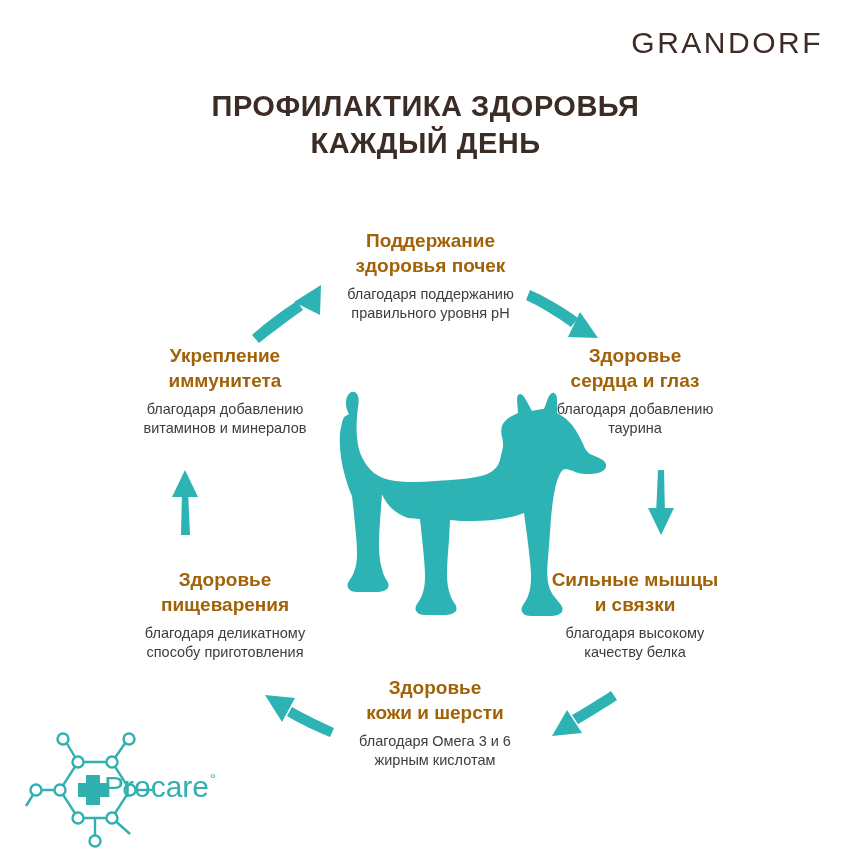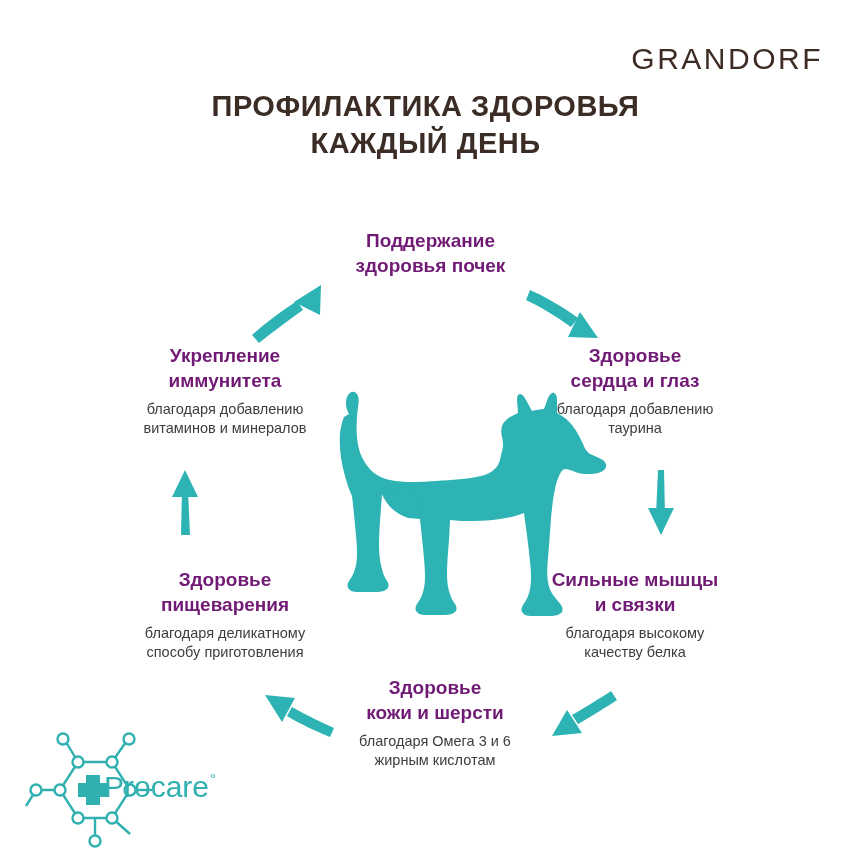--- a/index.html
+++ b/index.html
@@ -16,21 +16,21 @@
     width: 851px;
     height: 860px;
     background: #ffffff;
     overflow: hidden;
   }
 
   
   .brand {
     position: absolute;
     right: 28px;
-    top: 42px;
+    top: 26px;
     font-size: 30px;
     letter-spacing: 2.5px;
     font-weight: 500;
     color: #3d2b24;
     font-family: "Liberation Sans", "DejaVu Sans", sans-serif;
   }
 
   
   .main-title {
     position: absolute;
@@ -48,21 +48,21 @@
 
   
   .node {
     position: absolute;
     text-align: center;
   }
   .node .n-title {
     font-size: 19px;
     font-weight: bold;
     line-height: 1.33;
-    color: #701a75;
+    color: #a16207;
     margin: 0 0 6px 0;
   }
   .node .n-sub {
     font-size: 14.5px;
     line-height: 1.36;
     color: #3d3d3d;
     margin: 0;
   }
 
   #node-kidney   { left: 278px; top: 228px; width: 305px; }
@@ -302,20 +302,24 @@
 
   <div class="procare-word">
     <span class="pro">Pro</span><span class="care">care</span><span class="deg">°</span>
   </div>
 
   <div class="node" id="node-kidney">
     <p class="n-title">
       <span>Поддержание</span><br>
       <span>здоровья почек</span>
     </p>
+    <p class="n-sub">
+      <span>благодаря поддержанию</span><br>
+      <span>правильного уровня pH</span>
+    </p>
   </div>
 
   <div class="node" id="node-heart">
     <p class="n-title">
       <span>Здоровье</span><br>
       <span>сердца и глаз</span>
     </p>
     <p class="n-sub">
       <span>благодаря добавлению</span><br>
       <span>таурина</span>

